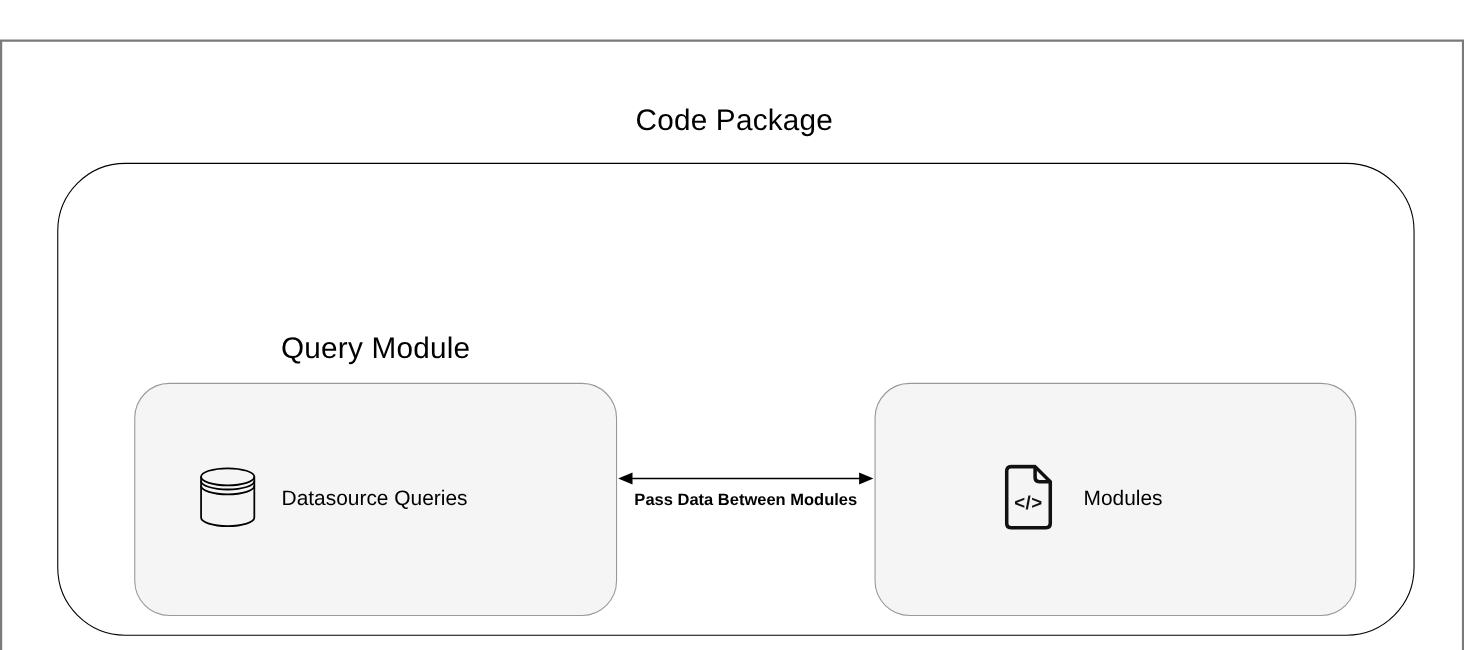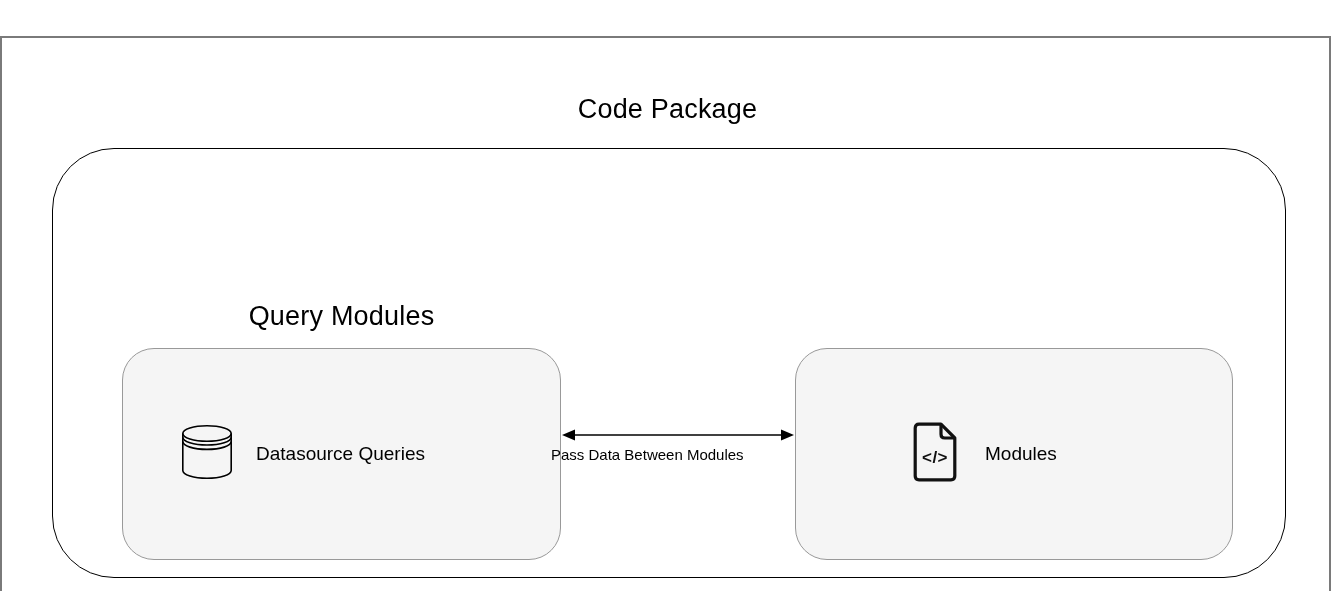--- a/index.html
+++ b/index.html
@@ -73,36 +73,36 @@
 
   .connector-arrow {
     position: absolute;
     left: 559px; top: 385px;
     width: 234px; height: 24px;
   }
   .connector-label {
     position: absolute;
     left: 549px; top: 409px;
     width: 254px;
-    text-align: left;
+    text-align: center;
     font-size: 15px;
     line-height: 16px;
-    font-weight: 400;
+    font-weight: 700;
   }
 </style>
 </head>
 <body>
 
 <div class="screen">
 
   <div class="diagram-title">Code Package</div>
 
   <div class="package-container"></div>
 
-  <div class="module-title query">Query Modules</div>
+  <div class="module-title query">Query Module</div>
 
 
   <div class="node query">
     <span class="node-icon">
       <svg width="52" height="56" viewBox="0 0 52 56" fill="none" xmlns="http://www.w3.org/2000/svg">
         <ellipse cx="26" cy="9.5" rx="24.2" ry="7.8" stroke="#000000" stroke-width="1.6"></ellipse>
         <path d="M 1.8 13.2 A 24.2 7.8 0 0 0 50.2 13.2" stroke="#000000" stroke-width="1.6"></path>
         <path d="M 1.8 17.6 A 24.2 7.8 0 0 0 50.2 17.6" stroke="#000000" stroke-width="1.6"></path>
         <path d="M 1.8 9.5 L 1.8 46.5 A 24.2 7.8 0 0 0 50.2 46.5 L 50.2 9.5" stroke="#000000" stroke-width="1.6"></path>
       </svg>

